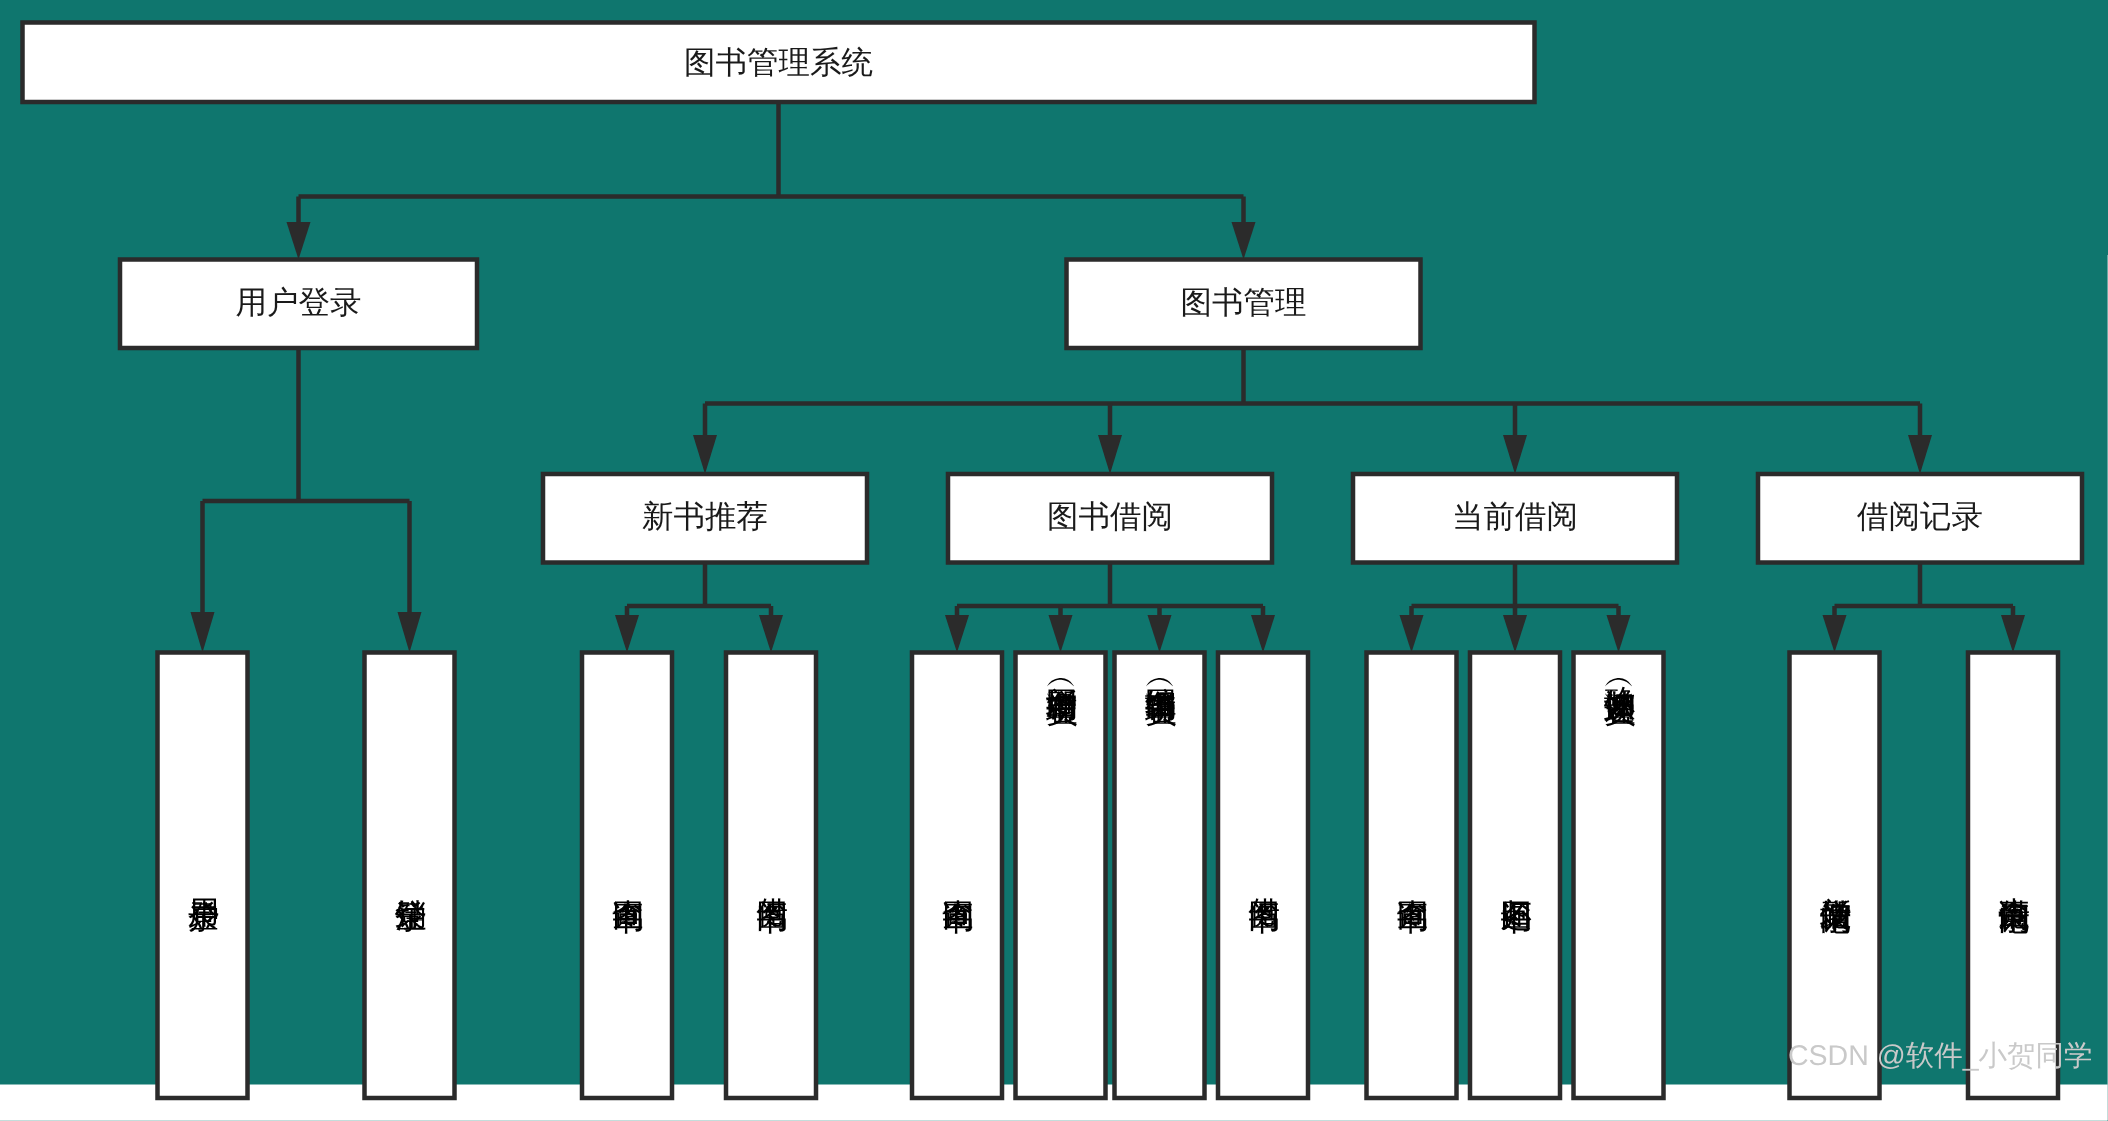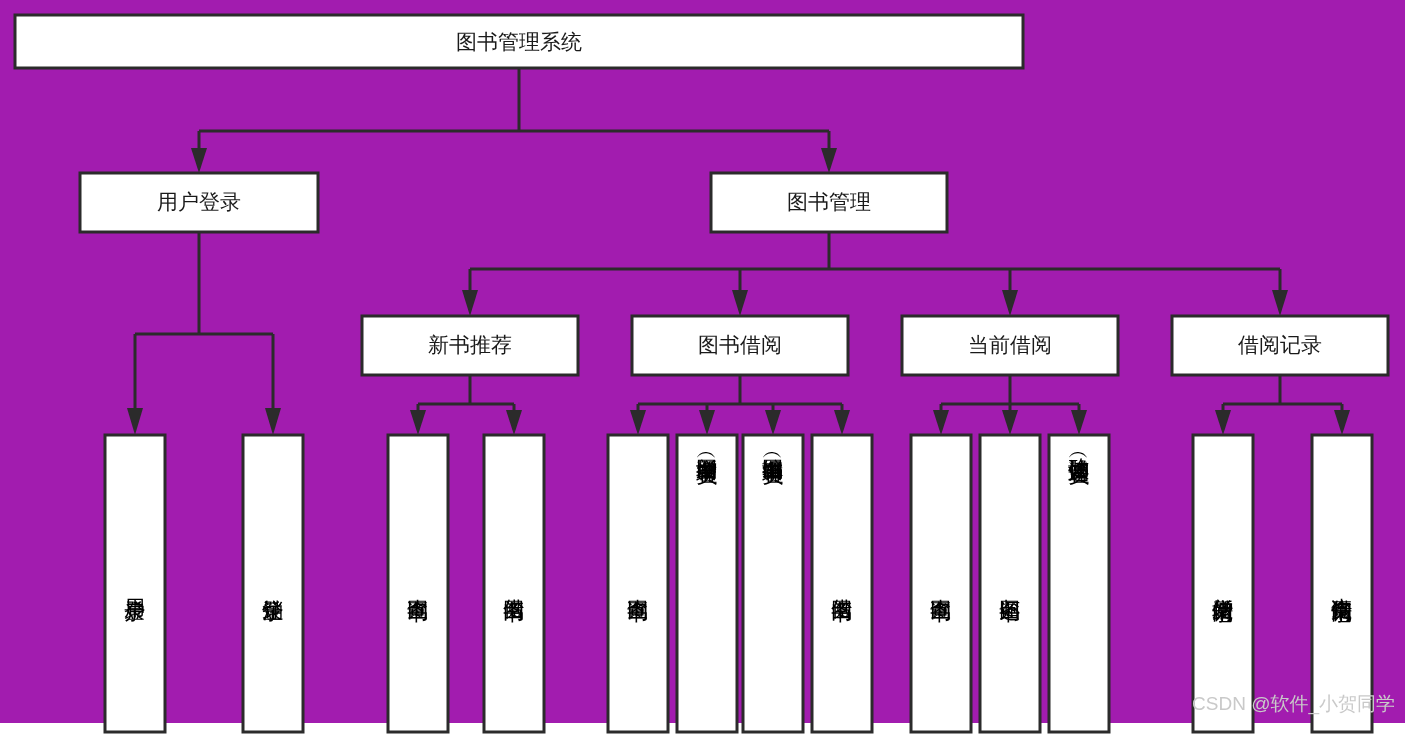--- a/index.html
+++ b/index.html
@@ -12,21 +12,21 @@
     width: 1405px;
     height: 747px;
     font-family: "Liberation Sans", "DejaVu Sans", sans-serif;
     overflow: hidden;
     position: relative;
   }
   #diagram-root {
     position: relative;
     width: 1405px;
     height: 723px;
-    background: #a21caf;
+    background: #0f766e;
   }
   svg.tree-canvas {
     position: absolute;
     top: 0;
     left: 0;
     width: 1405px;
     height: 747px;
     display: block;
   }
   .node-box {

